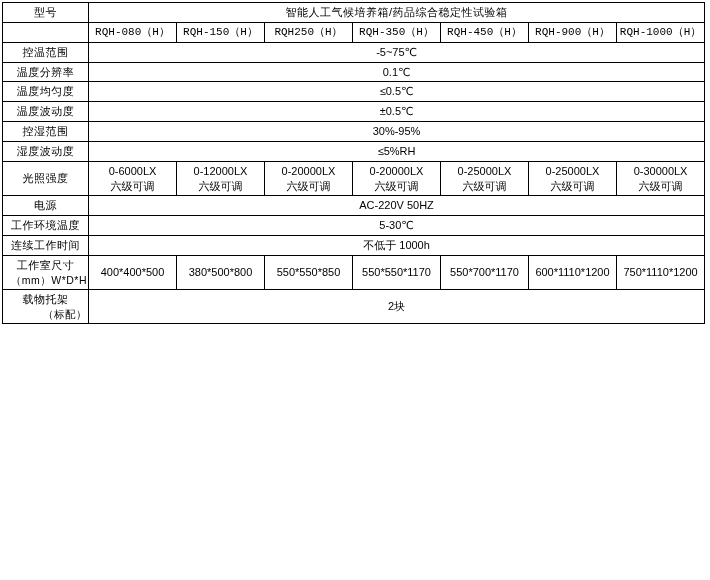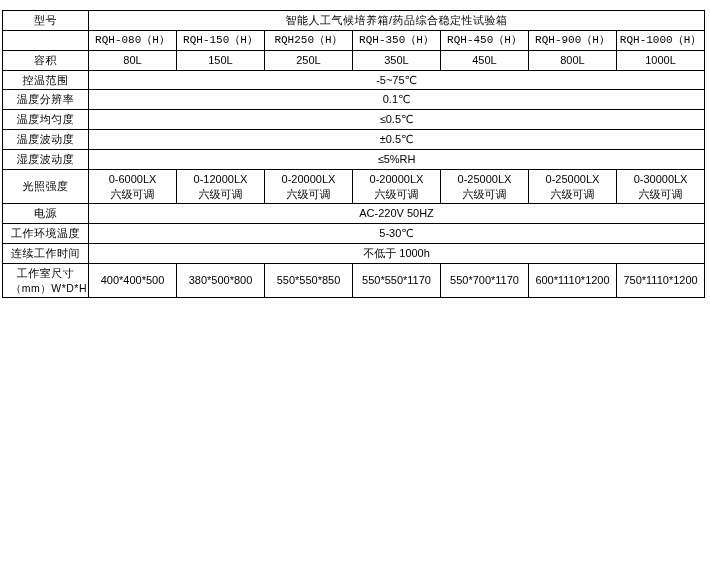--- a/index.html
+++ b/index.html
@@ -10,21 +10,21 @@
   body {
     width: 710px;
     height: 580px;
     font-family: "Liberation Sans", "DejaVu Sans", sans-serif;
     color: #000000;
     overflow: hidden;
   }
   #spec-table {
     border-collapse: collapse;
     width: 558px;
-    margin: 10px 0 0 2px;
+    margin: 2px 0 0 2px;
     table-layout: fixed;
   }
   #spec-table td {
     border: 1px solid #000000;
     text-align: center;
     vertical-align: middle;
     font-size: 11px;
     line-height: 1.35;
     padding: 2px 1px;
   }
@@ -84,44 +84,38 @@
       <td class="label-cell"></td>
       <td class="model-cell">RQH-080（H）</td>
       <td class="model-cell">RQH-150（H）</td>
       <td class="model-cell">RQH250（H）</td>
       <td class="model-cell">RQH-350（H）</td>
       <td class="model-cell">RQH-450（H）</td>
       <td class="model-cell">RQH-900（H）</td>
       <td class="model-cell">RQH-1000（H）</td>
     </tr>
     <tr>
-      <td class="label-cell">容积</td>
-      <td class="cap-cell">80L</td>
-      <td class="cap-cell">150L</td>
-      <td class="cap-cell">250L</td>
-      <td class="cap-cell">350L</td>
-      <td class="cap-cell">450L</td>
-      <td class="cap-cell">800L</td>
-      <td class="cap-cell">1000L</td>
-    </tr>
-    <tr>
       <td class="label-cell">控温范围</td>
       <td class="wide-cell" colspan="7">-5~75℃</td>
     </tr>
     <tr>
       <td class="label-cell">温度分辨率</td>
       <td class="wide-cell" colspan="7">0.1℃</td>
     </tr>
     <tr>
       <td class="label-cell">温度均匀度</td>
       <td class="wide-cell" colspan="7">≤0.5℃</td>
     </tr>
     <tr>
       <td class="label-cell">温度波动度</td>
       <td class="wide-cell" colspan="7">±0.5℃</td>
+    </tr>
+    <tr>
+      <td class="label-cell">控湿范围</td>
+      <td class="wide-cell" colspan="7">30%-95%</td>
     </tr>
     <tr>
       <td class="label-cell">湿度波动度</td>
       <td class="wide-cell" colspan="7">≤5%RH</td>
     </tr>
     <tr>
       <td class="label-cell">光照强度</td>
       <td class="two-line small-cell">
         <span>0-6000LX</span>
         <span>六级可调</span>
@@ -169,14 +163,21 @@
         <span class="label-sub">（mm）W*D*H</span>
       </td>
       <td class="small-cell">400*400*500</td>
       <td class="small-cell">380*500*800</td>
       <td class="small-cell">550*550*850</td>
       <td class="small-cell">550*550*1170</td>
       <td class="small-cell">550*700*1170</td>
       <td class="small-cell">600*1110*1200</td>
       <td class="small-cell">750*1110*1200</td>
     </tr>
+    <tr>
+      <td class="label-cell">
+        <span>载物托架</span>
+        <span class="label-sub">（标配）</span>
+      </td>
+      <td class="wide-cell" colspan="7">2块</td>
+    </tr>
   </tbody>
 </table>
 
 </body></html>

